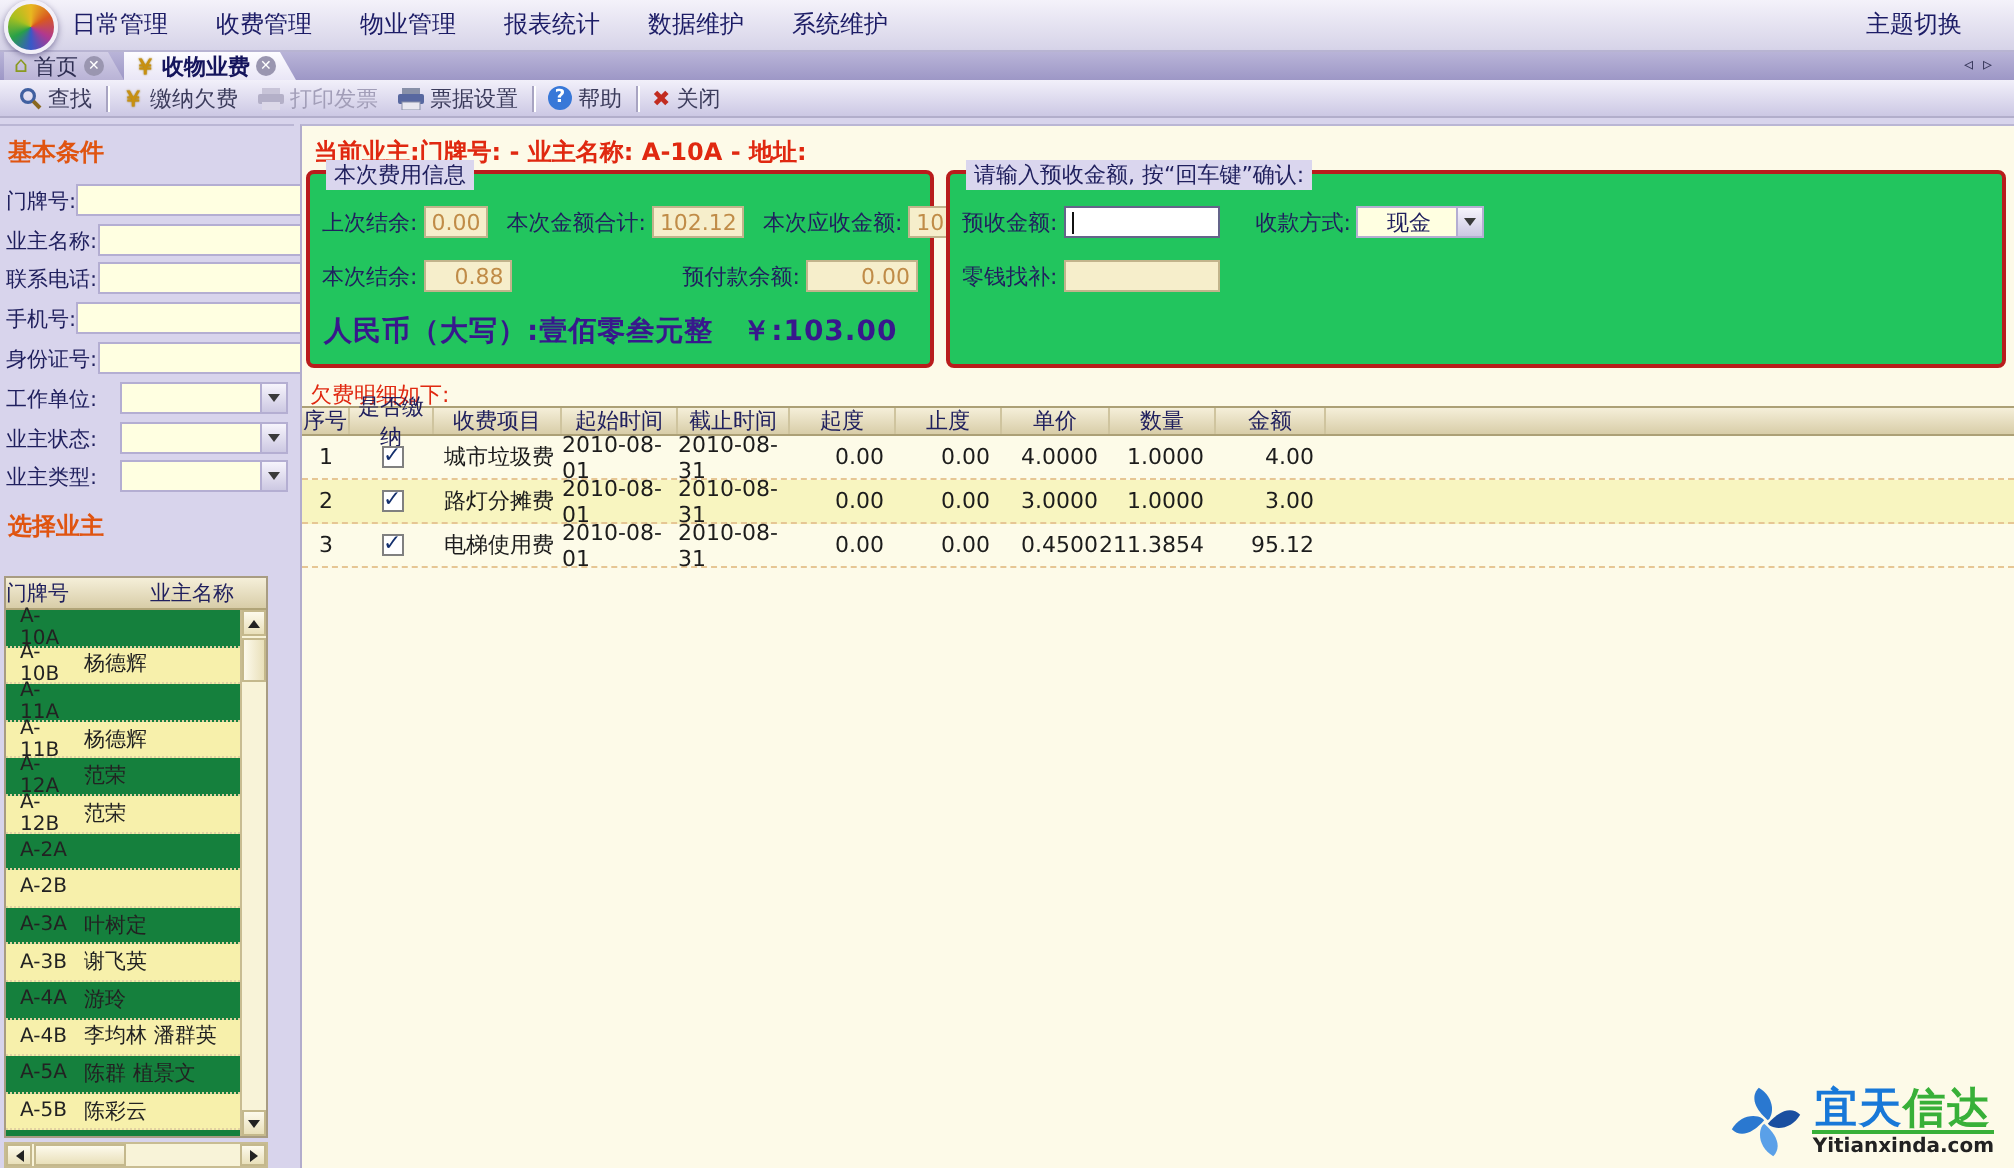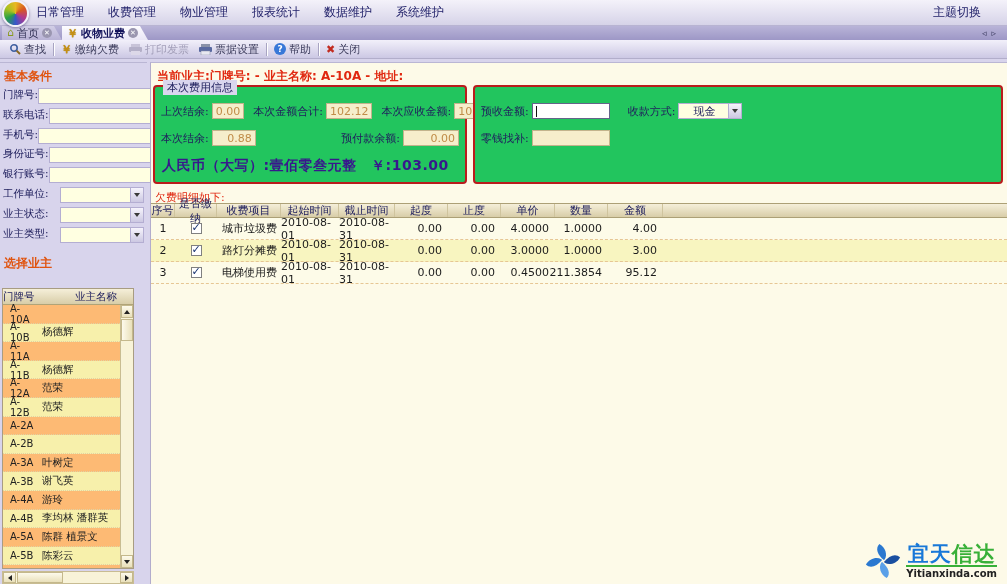--- a/index.html
+++ b/index.html
@@ -38,21 +38,21 @@
   .tbtn.disabled{color:#a29eb8}
   .tsep{width:1px;height:13px;background:#a8a4c2;box-shadow:1px 0 0 #fff;margin:0 2px}
   .help-badge{display:inline-block;width:12px;height:12px;border-radius:50%;background:#3878d8;
     color:#fff;font-size:9px;font-weight:bold;text-align:center;line-height:12px}
   .close-glyph{color:#c22c20;font-weight:bold;font-size:11px}
 
   
   .left-panel{position:absolute;left:0;top:62px;width:147px;height:522px;background:#d8d4ec;
     border-top:1px solid #bab6d4;padding:3px 3px 0 3px}
   .section-title{color:#e05410;font-weight:bold;font-size:12px;margin:2px 0 3px 1px}
-  .field-row{display:flex;align-items:flex-start;height:19.8px}
+  .field-row{display:flex;align-items:flex-end;height:19.8px}
   .field-label{width:57px;font-size:10.5px;color:#20205e;white-space:nowrap}
   .tinput{flex:1;height:16px;background:#ffffe1;border:1px solid #b4aed2;font-size:11px;
     padding:0 2px;font-family:inherit;outline:none}
   .tselect{flex:1;height:16px;background:#ffffe1;border:1px solid #b4aed2;display:flex;align-items:center}
   .sel-val{flex:1;padding-left:14px}
   .dd-btn{width:13px;height:14px;background:linear-gradient(#f6f4fc,#ccc8e2);border-left:1px solid #b4aed2;
     display:flex;align-items:center;justify-content:center}
   .tri{width:0;height:0;border-left:3px solid transparent;border-right:3px solid transparent;border-top:4px solid #3a3a3a}
   .tri-up{width:0;height:0;border-left:3px solid transparent;border-right:3px solid transparent;border-bottom:4px solid #222}
   .tri-dn{width:0;height:0;border-left:3px solid transparent;border-right:3px solid transparent;border-top:4px solid #222}
@@ -60,21 +60,21 @@
   .tri-rt{width:0;height:0;border-top:3px solid transparent;border-bottom:3px solid transparent;border-left:4px solid #222}
 
   .owner-table{position:absolute;left:2px;top:225px;width:132px;height:281px;
     border:1px solid #a89c82;background:#fdfbe8;overflow:hidden}
   .ot-header{display:flex;height:16px;background:linear-gradient(#f5efd9,#d8cda8);
     border-bottom:1px solid #b0a478;color:#20205e;font-size:10.5px;align-items:center}
   .oth-door{width:44px;text-align:left}
   .oth-name{flex:1;text-align:right;padding-right:16px}
   .orows{position:absolute;left:0;top:16px;right:13px;bottom:0}
   .orow{height:18.6px;display:flex;align-items:center;font-size:10.5px;color:#222;
-    border-bottom:1px dotted #e2d2a2;background:#fdba74}
+    border-bottom:1px dotted #e2d2a2;background:#15803d}
   .orow:nth-child(even){background:#f7f0ab}
   .odoor{width:36px;padding-left:7px;font-size:10px}
   .oname{flex:1;padding-left:3px;white-space:nowrap;overflow:hidden}
   .vscroll{position:absolute;right:0;top:16px;width:13px;bottom:0;background:#f8f3d8;border-left:1px solid #c8bc92;
     display:flex;flex-direction:column}
   .sbtn{height:13px;flex:0 0 auto;background:linear-gradient(#fdfaec,#e9e0ba);border:1px solid #c4b88c;
     display:flex;align-items:center;justify-content:center}
   .sthumb-v{height:22px;flex:0 0 auto;background:linear-gradient(90deg,#fdfaec,#e9e0ba);border:1px solid #c4b88c;margin-top:1px}
   .sspacer{flex:1}
   .hscroll{position:absolute;left:2px;top:508px;width:132px;height:13px;background:#f8f3d8;
@@ -207,33 +207,33 @@
   </div>
 
   <div class="left-panel">
     <div class="section-title">基本条件</div>
 
     <div class="field-row">
       <span class="field-label">门牌号:</span>
       <input class="tinput" style="">
     </div>
     <div class="field-row">
+      <span class="field-label">业主名称:</span>
+      <input class="tinput" style="">
+    </div>
+    <div class="field-row">
       <span class="field-label">联系电话:</span>
       <input class="tinput" style="">
     </div>
     <div class="field-row">
       <span class="field-label">手机号:</span>
       <input class="tinput" style="">
     </div>
     <div class="field-row">
       <span class="field-label">身份证号:</span>
-      <input class="tinput" style="">
-    </div>
-    <div class="field-row">
-      <span class="field-label">银行账号:</span>
       <input class="tinput" style="">
     </div>
     <div class="field-row">
       <span class="field-label">工作单位:</span>
       <div class="tselect">
         <span class="sel-val"></span>
         <span class="dd-btn">
             <span class="tri"></span>
           </span>
       </div>
@@ -365,20 +365,21 @@
       <div class="fee-row row2">
         <span>本次结余:</span>
         <span class="fval w44">0.88</span>
         <span class="push-right">预付款余额:</span>
         <span class="fval w56">0.00</span>
       </div>
       <div class="amount-words">人民币（大写）:壹佰零叁元整　￥:103.00</div>
     </div>
 
     <div class="fieldset fs-pre">
+      <span class="legend">请输入预收金额, 按“回车键”确认:</span>
       <div class="fee-row row1">
         <span>预收金额:</span>
         <span class="winput">
             <span class="caret"></span>
           </span>
         <span class="gap18"></span>
         <span>收款方式:</span>
         <div class="combo">
           <span class="sel-val">现金</span>
           <span class="dd-btn">

